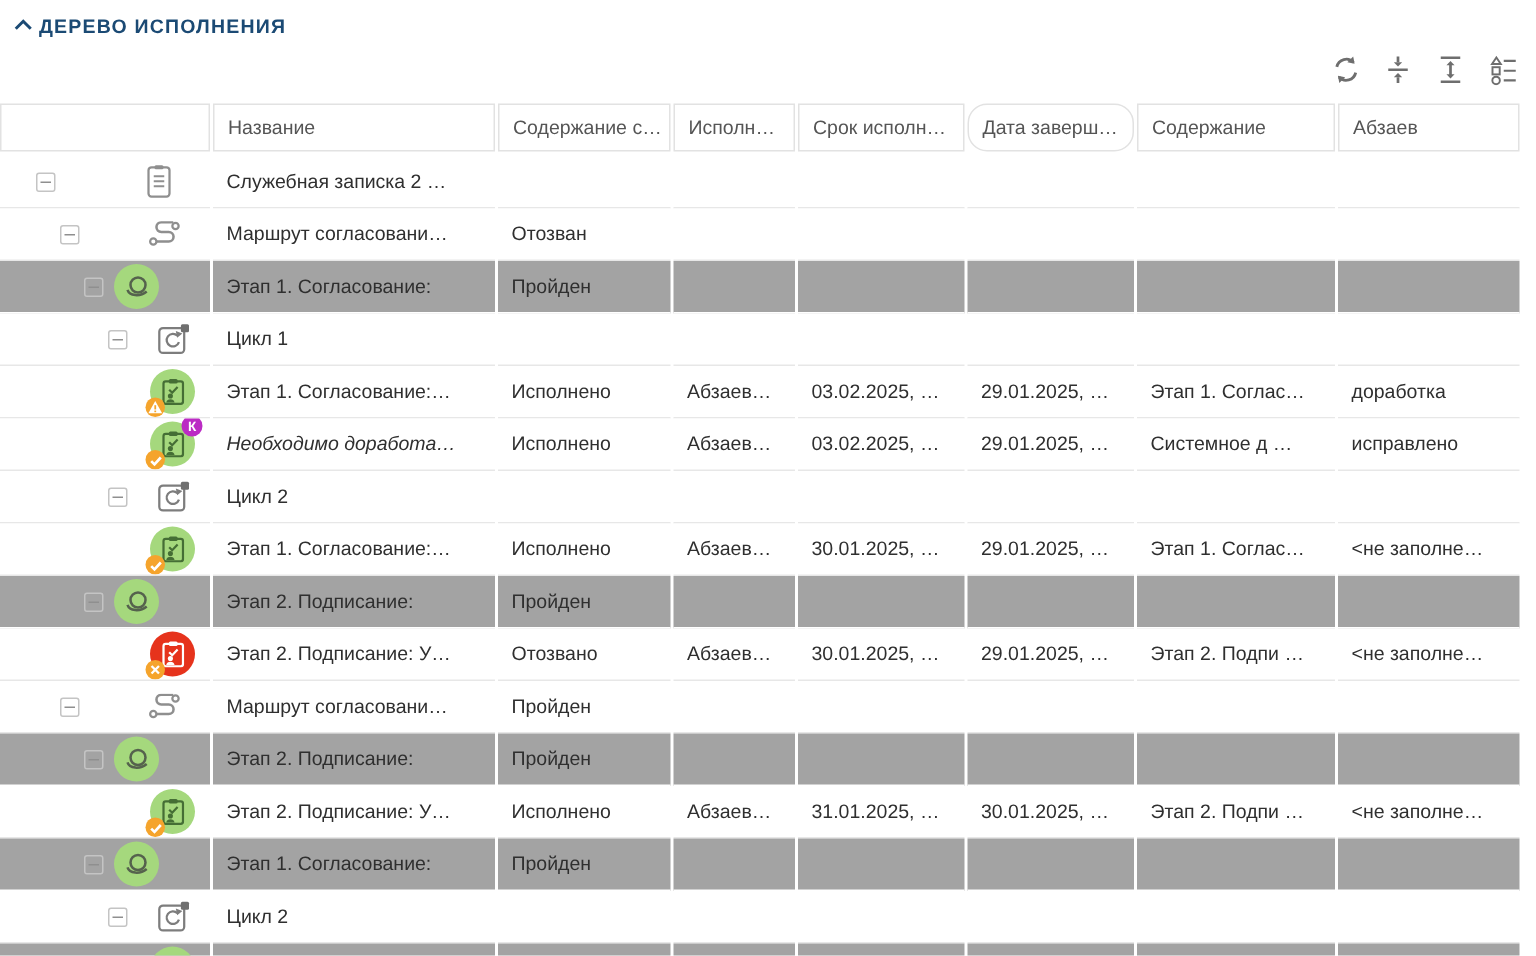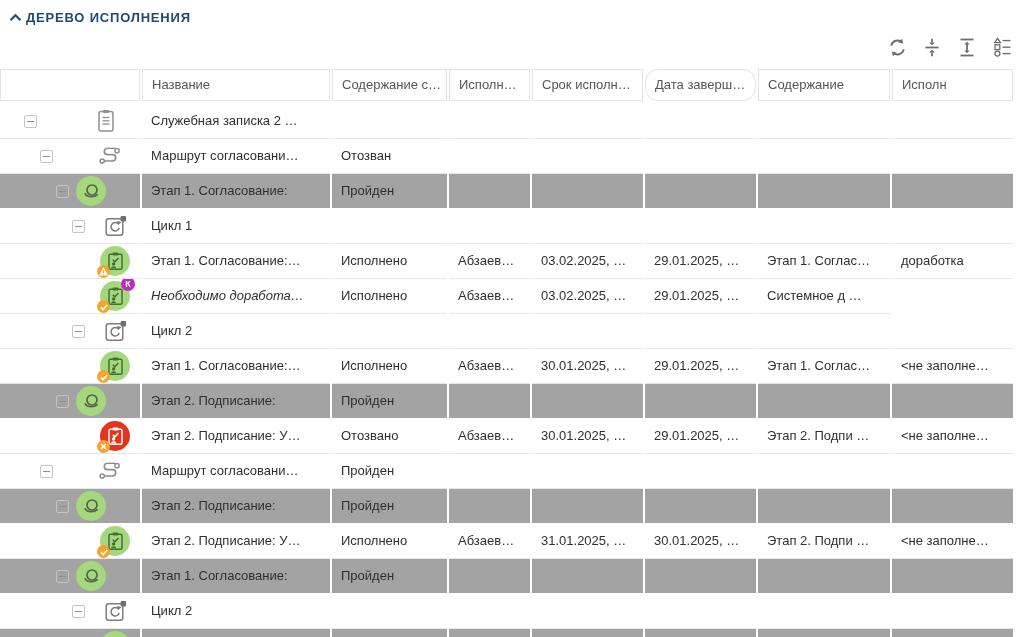--- a/index.html
+++ b/index.html
@@ -79,21 +79,21 @@
 
   <div class="tbl">
     <div class="thead">
         <div class="hcell" style="width: 140px;"></div>
         <div class="hcell" style="width: 188px;">Название</div>
         <div class="hcell" style="width: 115px;">Содержание с…</div>
         <div class="hcell" style="width: 81px;">Исполн…</div>
         <div class="hcell" style="width: 111px;">Срок исполн…</div>
         <div class="hcell" style="width: 111px; border-radius: 13px;">Дата заверш…</div>
         <div class="hcell" style="width: 132px;">Содержание</div>
-        <div class="hcell" style="width: 121px;">Исполн</div>
+        <div class="hcell" style="width: 121px;">Абзаев</div>
       </div>
     <div>
         <div class="trow">
           <div class="cell tree" style="width: 140px;">
             <span class="expander" style="left: 24px;">
               <span class="minus"></span>
             </span>
             <span class="node-icon" style="left: 96px;">
               <svg width="20" height="24" viewBox="0 0 20 24">
                 <rect x="3" y="2.5" width="14" height="19.5" rx="2" fill="none" stroke="#8f8f8f" stroke-width="1.5"></rect>
@@ -225,20 +225,21 @@
               </span>
               <span class="badge tr">К</span>
             </span>
           </div>
           <div class="cell" style="width: 188px; font-style: italic;">Необходимо доработа…</div>
           <div class="cell" style="width: 115px;">Исполнено</div>
           <div class="cell" style="width: 81px;">Абзаев…</div>
           <div class="cell" style="width: 111px;">03.02.2025, …</div>
           <div class="cell" style="width: 111px;">29.01.2025, …</div>
           <div class="cell" style="width: 132px;">Системное д …</div>
+          <div class="cell" style="width: 121px;">исправлено</div>
         </div>
         <div class="trow">
           <div class="cell tree" style="width: 140px;">
             <span class="expander" style="left: 72px;">
               <span class="minus"></span>
             </span>
             <span class="node-icon" style="left: 105px;">
               <svg width="22" height="21" viewBox="0 0 22 21">
                 <rect x="1.2" y="3.2" width="16.6" height="16.6" rx="2.5" fill="none" stroke="#7d7d7d" stroke-width="1.5"></rect>
                 <path d="M13.3 8.3 a4.2 4.2 0 1 0 1 4.3" fill="none" stroke="#7d7d7d" stroke-width="1.5"></path>

